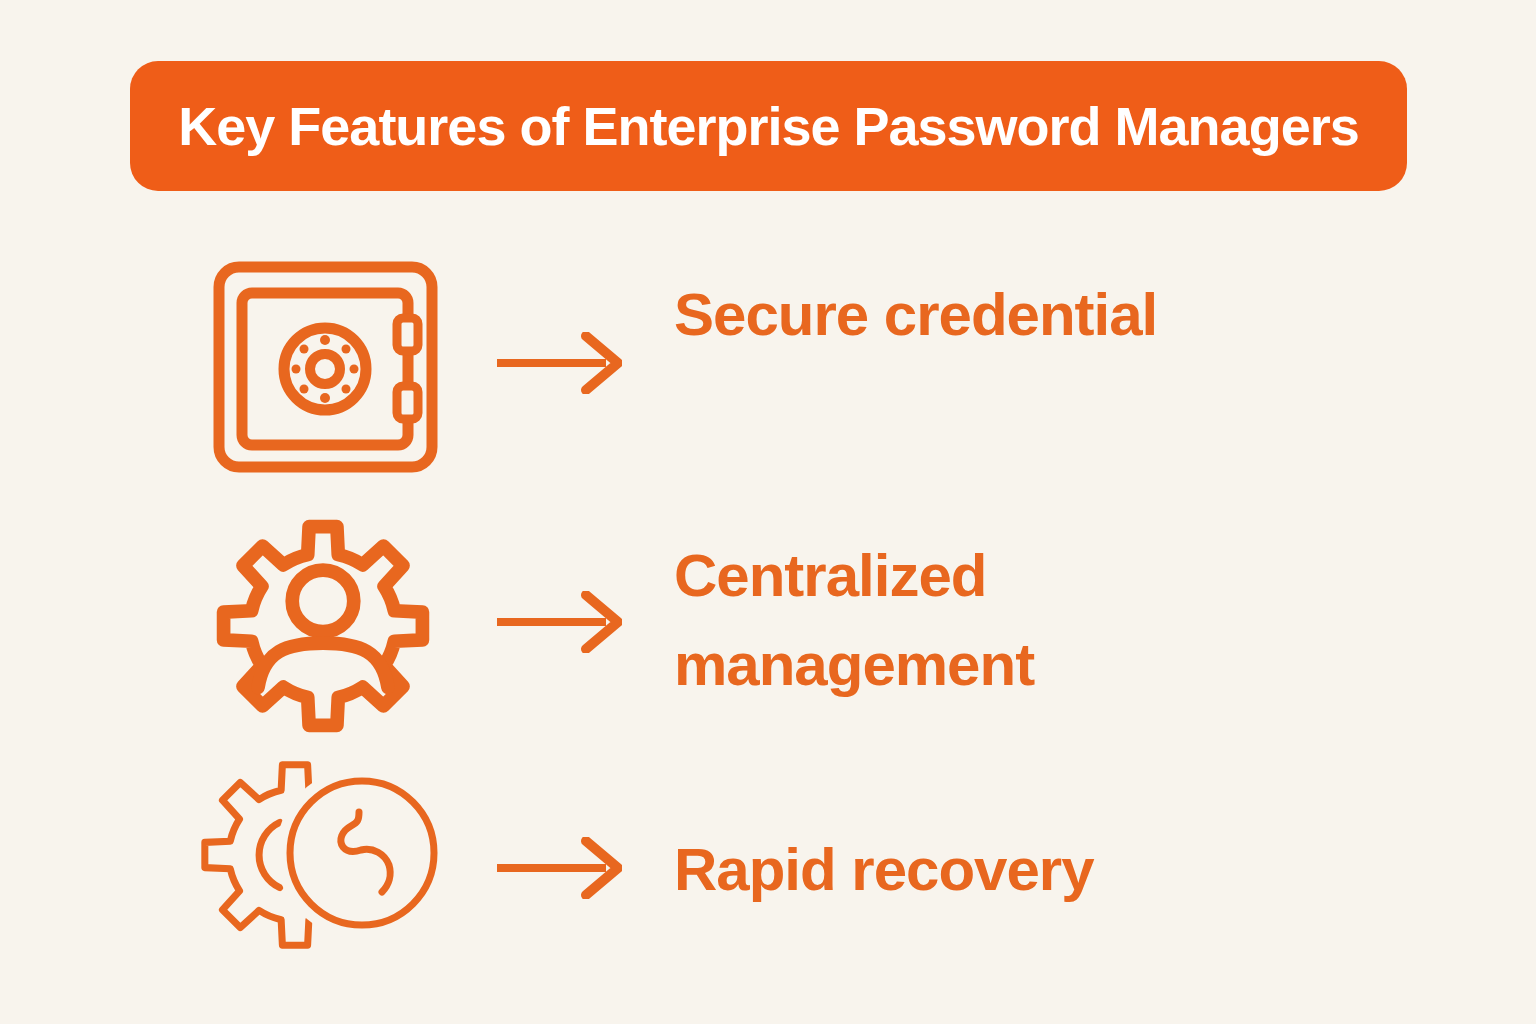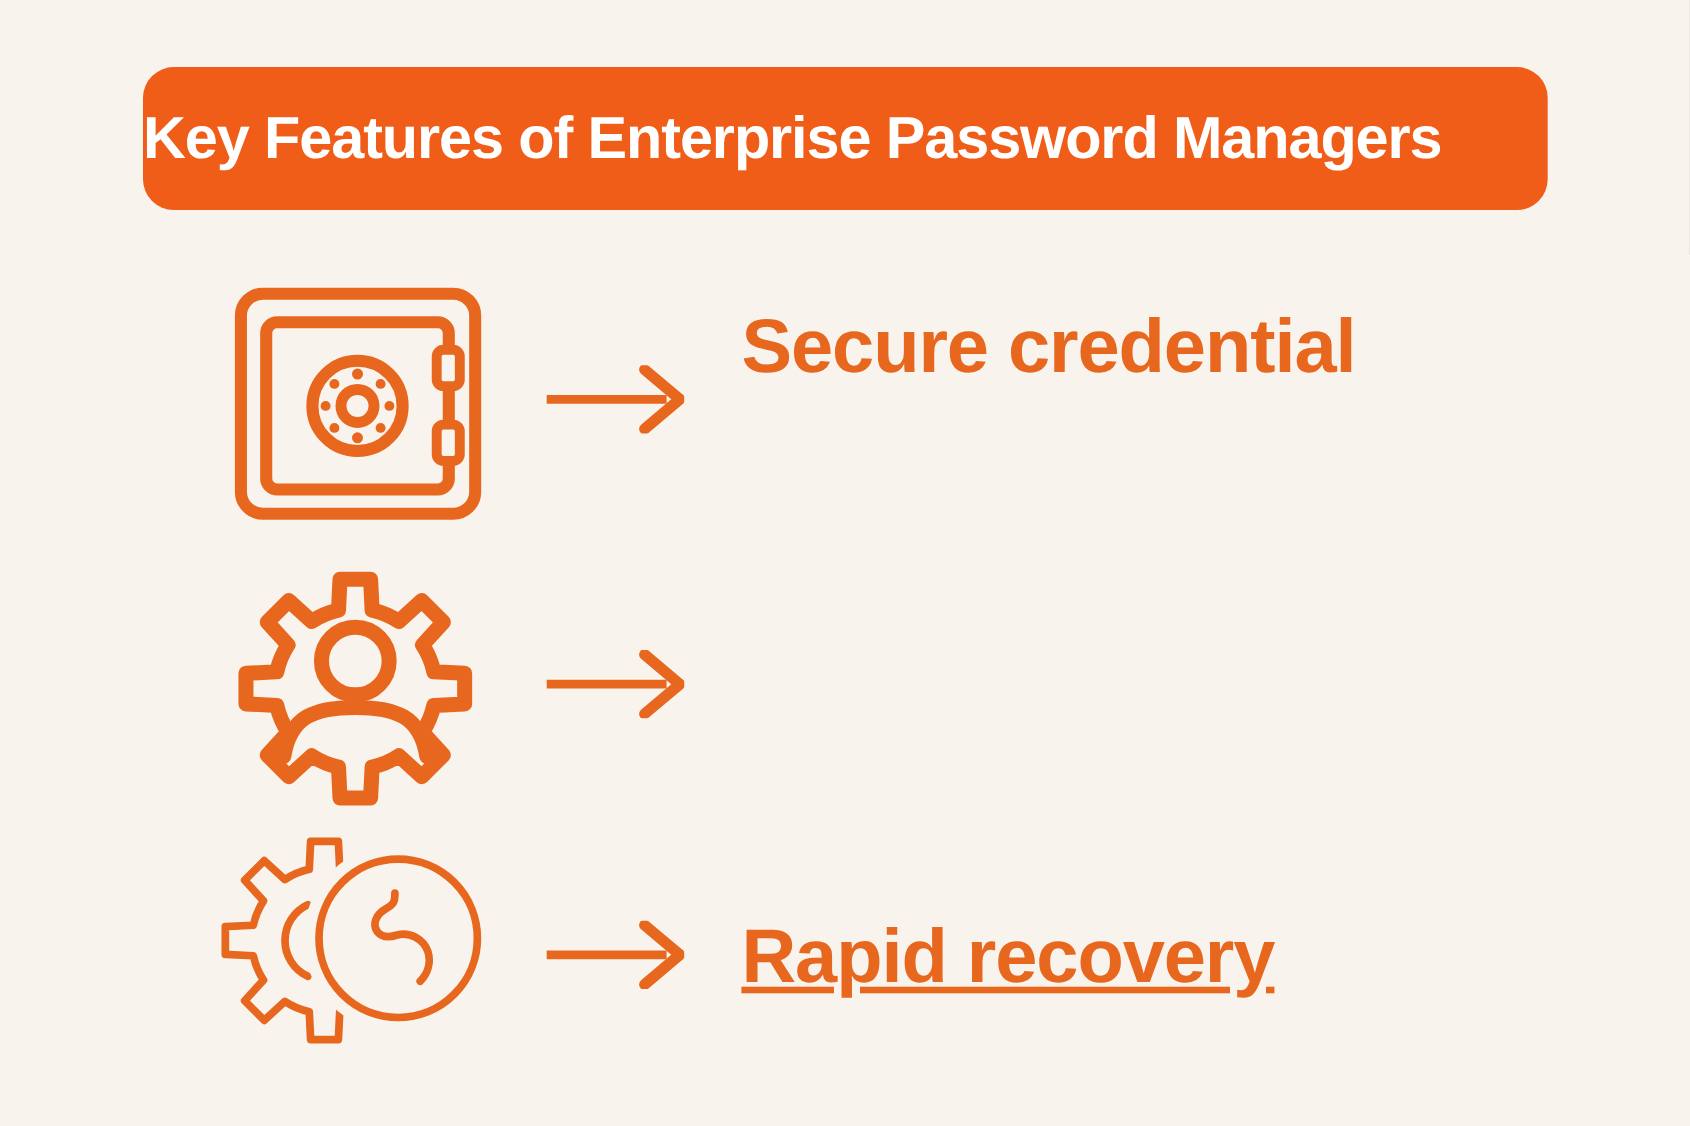--- a/index.html
+++ b/index.html
@@ -8,47 +8,47 @@
     width:1536px;height:1024px;
     background:var(--bg,#F8F4ED);
     font-family:"Liberation Sans", sans-serif;
     overflow:hidden;
   }
   .banner{
     position:absolute;left:130px;top:61px;
     width:1277px;height:130px;
     background:var(--banner,#EF5D18);
     border-radius:28px;
-    display:flex;align-items:center;justify-content:flex-start;
+    display:flex;align-items:center;justify-content:center;
   }
   .banner h1{
     margin:0;
     color:var(--banner-text,#fff);
     font-size:54px;font-weight:bold;letter-spacing:-1px;
     white-space:nowrap;
   }
   .icon{position:absolute;color:var(--accent,#E8671F);}
   .icon svg{display:block;width:100%;height:100%;}
   .arrow{position:absolute;left:494px;width:128px;height:62px;color:var(--accent,#E8671F);}
   .arrow svg{display:block;width:100%;height:100%;}
   .label{
     position:absolute;left:674px;
     color:var(--accent,#E8671F);
-    font-size:69px;font-weight:bold;line-height:89px;letter-spacing:-1px;
+    font-size:60px;font-weight:bold;line-height:89px;letter-spacing:-1px;
     white-space:nowrap;
   }
   #icon-safe{left:213px;top:261px;width:225px;height:212px;}
   #icon-gear-user{left:209px;top:512px;width:228px;height:228px;}
   #icon-gear-recovery{left:195px;top:758px;width:250px;height:205px;}
   #arrow-1{top:332px;}
   #arrow-2{top:591px;}
   #arrow-3{top:837px;}
   #label-1{top:270px;}
   #label-2{top:531px;}
-  #label-3{top:825px;text-decoration:underline;}
+  #label-3{top:825px;}
 </style>
 </head>
 <body>
 
 <div class="canvas" style="--bg: #F8F4ED; --banner: #EF5D18; --accent: #E8671F; --banner-text: #FFFFFF;">
 
   <header class="banner">
     <h1>Key Features of Enterprise Password Managers</h1>
   </header>
 
@@ -88,20 +88,24 @@
       <circle cx="50" cy="39" r="13.5" stroke-width="6"></circle>
       <path d="M21.5,77 C24,61 34,57.5 50,57.5 C66,57.5 76,61 78.5,77" stroke-width="6" stroke-linecap="round"></path>
     </svg>
   </div>
   <div class="arrow" id="arrow-2">
     <svg viewBox="0 0 128 62" fill="none" stroke="currentColor">
       <path d="M3,31 H112" stroke-width="8"></path>
       <path d="M92,4 L124,31 L92,58" stroke-width="10" stroke-linecap="round" stroke-linejoin="round"></path>
     </svg>
   </div>
+  <div class="label" id="label-2">
+    <div>Centralized</div>
+    <div>management</div>
+  </div>
 
   <div class="icon" id="icon-gear-recovery">
     <svg viewBox="0 0 250 205" fill="none" stroke="currentColor">
       <g transform="translate(100,97) scale(2.068) translate(-50,-50)">
         <path stroke-width="3.4" stroke-linejoin="round" d="M43.3,18.7 L43.9,6.4 L56.1,6.4 L56.7,18.7 A32,32 0 0 1 67.4,23.2 L76.5,14.9 L85.1,23.5 L76.8,32.6 A32,32 0 0 1 81.3,43.3 L93.6,43.9 L93.6,56.1 L81.3,56.7 A32,32 0 0 1 76.8,67.4 L85.1,76.5 L76.5,85.1 L67.4,76.8 A32,32 0 0 1 56.7,81.3 L56.1,93.6 L43.9,93.6 L43.3,81.3 A32,32 0 0 1 32.6,76.8 L23.5,85.1 L14.9,76.5 L23.2,67.4 A32,32 0 0 1 18.7,56.7 L6.4,56.1 L6.4,43.9 L18.7,43.3 A32,32 0 0 1 23.2,32.6 L14.9,23.5 L23.5,14.9 L32.6,23.2 A32,32 0 0 1 43.3,18.7 Z"></path>
       </g>
       <path d="M84.8,64.4 A36,36 0 0 0 84.8,129.6" stroke-width="7" stroke-linecap="round"></path>
       <circle cx="167" cy="95" r="86" fill="#F8F4ED" stroke="none"></circle>
       <circle cx="167" cy="95" r="72" stroke-width="7"></circle>
       <path d="M164,54 C164,62 163,64 156,68 C147,73 143,82 148,89 C153,95 160,94 166,92 C178,89 190,96 194,107 C197,117 194,127 187,134" stroke-width="7" stroke-linecap="round"></path>

